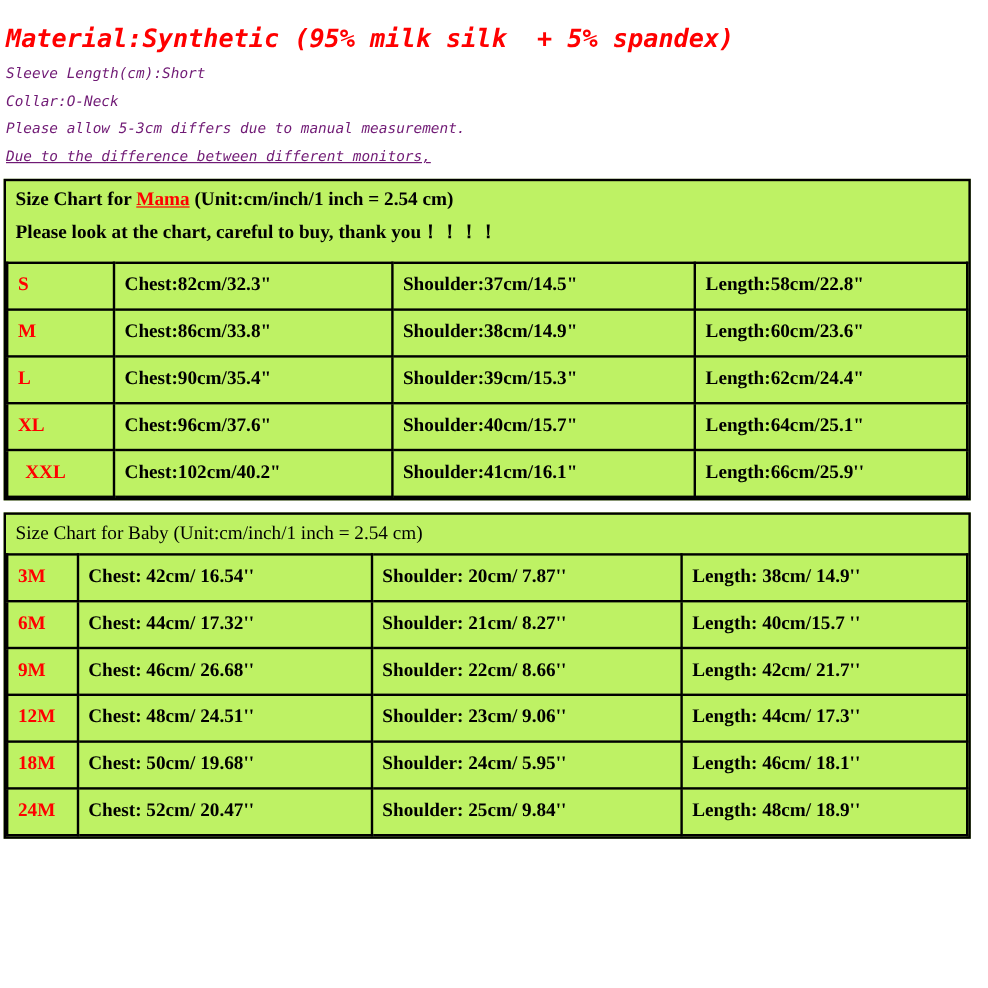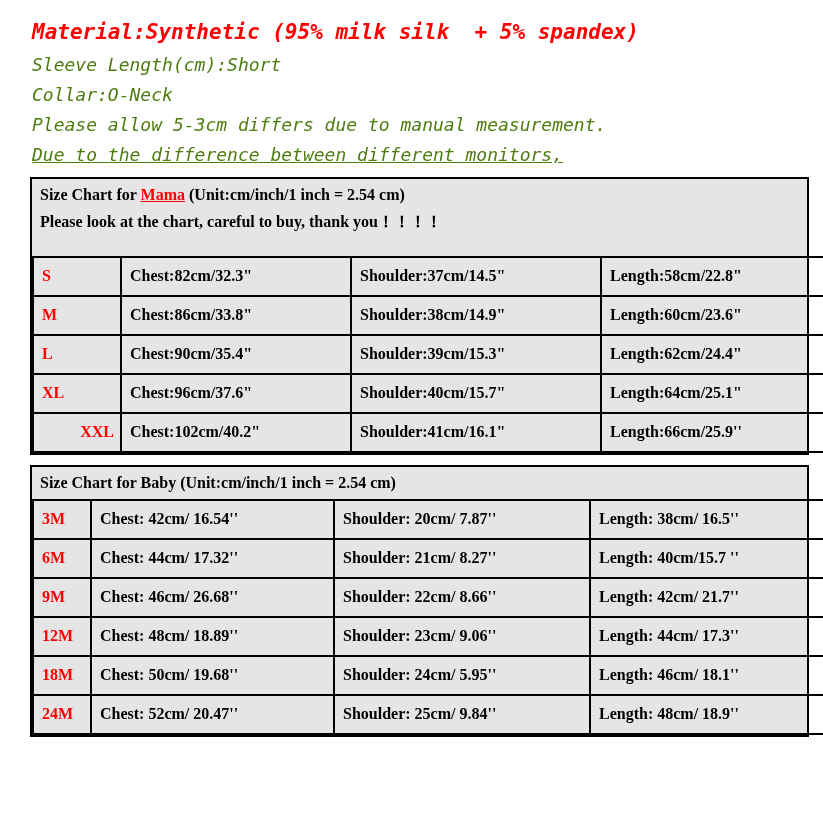--- a/index.html
+++ b/index.html
@@ -12,67 +12,67 @@
     height: 823px;
     font-family: "Liberation Serif", serif;
     color: #000000;
     overflow: hidden;
   }
   .page {
     position: relative;
     width: 823px;
     height: 644px;
     box-sizing: border-box;
-    padding: 14px 12px 0 28px;
+    padding: 14px 12px 0 1px;
   }
 
   
   .material-line {
     font-family: "DejaVu Sans Mono", monospace;
     font-weight: bold;
     font-style: italic;
     font-size: 21px;
     color: #ff0000;
     letter-spacing: 0px;
     margin: 6px 0 10px 4px;
     white-space: pre;
   }
   .spec-line {
     font-family: "DejaVu Sans Mono", monospace;
     font-style: italic;
-    font-size: 18px;
-    color: #4d7c0f;
+    font-size: 12px;
+    color: #701a75;
     margin: 0 0 9px 4px;
     white-space: pre;
   }
   .spec-line.underline {
     text-decoration: underline;
   }
   .spec-line.tight {
     margin-bottom: 8px;
   }
 
   
   .chart-box {
     border: 2px solid #000000;
     margin: 12px 2px 0 2px;
-    background: #e5e5e5;
+    background: #bef264;
   }
   .chart-intro {
     padding: 7px 8px 4px 8px;
   }
   .chart-intro p {
     margin: 0 0 9px 0;
     font-size: 16px;
     font-weight: bold;
     font-family: "Liberation Serif", serif;
     line-height: 1.15;
   }
   .chart-intro p:last-child {
-    margin-bottom: 20px;
+    margin-bottom: 10px;
   }
   .red-underline {
     color: #ff0000;
     text-decoration: underline;
   }
   table.size-table {
     width: 100%;
     border-collapse: collapse;
     table-layout: fixed;
   }
@@ -98,25 +98,24 @@
   .baby-table col.c2 { width: 243px; }
   .baby-table col.c3 { width: 256px; }
   .baby-table col.c4 { width: 236px; }
 
   .baby-box {
     margin-top: 10px;
   }
   .baby-title {
     padding: 7px 8px 7px 8px;
     font-size: 16px;
-    font-weight: bold;
+    font-weight: normal;
   }
   .xxl-pad {
     padding-left: 14px !important;
-    text-align: right;
   }
 </style>
 </head>
 <body>
 
 <div class="page">
 
   <div class="material-line">Material:Synthetic (95% milk silk  + 5% spandex)</div>
   <div class="spec-line">Sleeve Length(cm):Short</div>
   <div class="spec-line">Collar:O-Neck</div>
@@ -177,37 +176,37 @@
           <col class="c1">
           <col class="c2">
           <col class="c3">
           <col class="c4">
         </colgroup>
       <tbody>
         <tr>
           <td class="size-cell">3M</td>
           <td>Chest: 42cm/ 16.54''</td>
           <td>Shoulder: 20cm/ 7.87''</td>
-          <td>Length:  38cm/ 16.5''</td>
+          <td>Length:  38cm/ 14.9''</td>
         </tr>
         <tr>
           <td class="size-cell">6M</td>
           <td>Chest: 44cm/ 17.32''</td>
           <td>Shoulder: 21cm/ 8.27''</td>
           <td>Length:  40cm/15.7 ''</td>
         </tr>
         <tr>
           <td class="size-cell">9M</td>
           <td>Chest: 46cm/ 26.68''</td>
           <td>Shoulder: 22cm/ 8.66''</td>
           <td>Length: 42cm/ 21.7''</td>
         </tr>
         <tr>
           <td class="size-cell">12M</td>
-          <td>Chest: 48cm/ 18.89''</td>
+          <td>Chest: 48cm/ 24.51''</td>
           <td>Shoulder: 23cm/ 9.06''</td>
           <td>Length: 44cm/ 17.3''</td>
         </tr>
         <tr>
           <td class="size-cell">18M</td>
           <td>Chest: 50cm/ 19.68''</td>
           <td>Shoulder: 24cm/ 5.95''</td>
           <td>Length: 46cm/ 18.1''</td>
         </tr>
         <tr>

